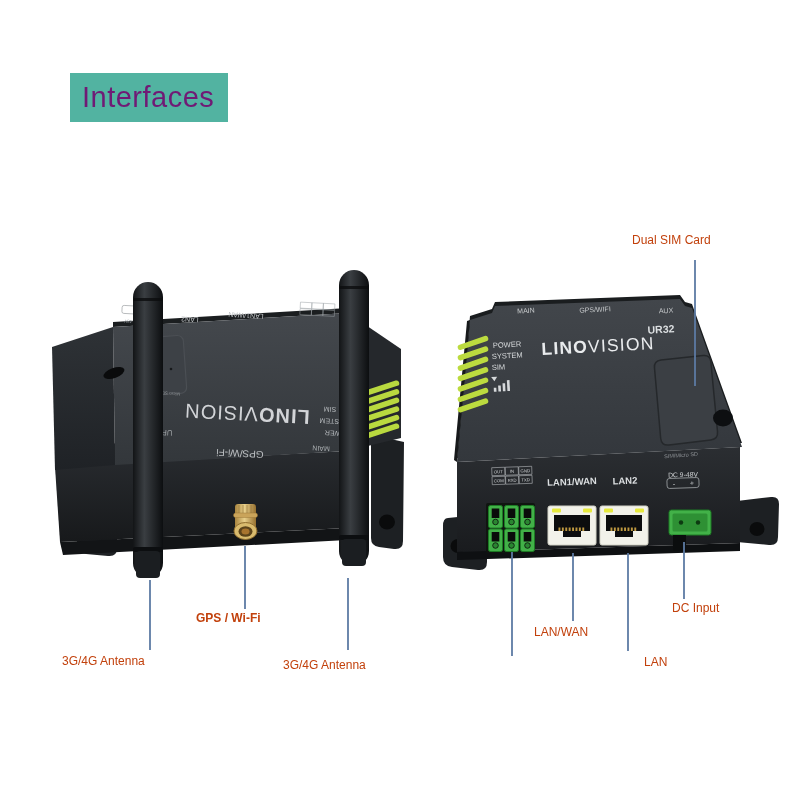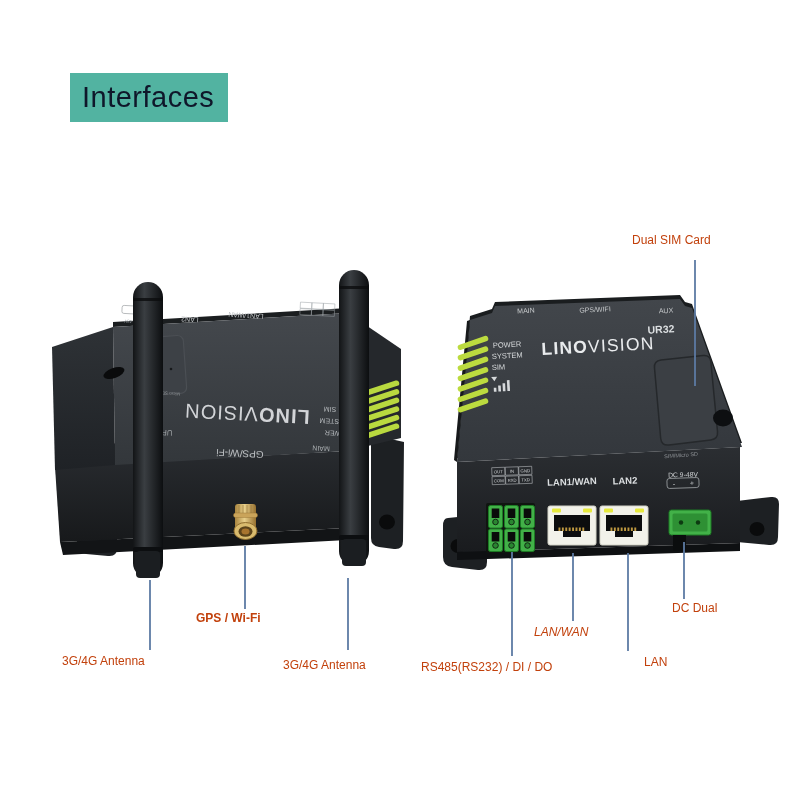--- a/index.html
+++ b/index.html
@@ -2,21 +2,21 @@
 <html><head>
 <meta charset="utf-8">
 <style>
   html,body { margin:0; padding:0; background:#ffffff; }
   .canvas {
     position:relative; width:800px; height:800px; background:#ffffff;
     font-family:"Liberation Sans", sans-serif; overflow:hidden;
   }
   .title-box {
     position:absolute; left:70px; top:73px; width:158px; height:49px;
-    background:#52b3a1; color:#0f172a; font-size:29px; font-weight:400;
+    background:#52b3a1; color:#701a75; font-size:29px; font-weight:400;
     display:flex; align-items:center; padding-left:12px; box-sizing:border-box;
     letter-spacing:0.5px;
   }
   .dev { position:absolute; }
   .callout-label {
     position:absolute; font-size:12px; color:#c2410c; white-space:nowrap;
   }
   svg text { font-family:"Liberation Sans", sans-serif; }
 </style>
 </head>
@@ -314,17 +314,16 @@
       <path d="M573,553 V621"></path>
       <path d="M628,553 V651"></path>
       <path d="M684,542 V599"></path>
     </g>
   </svg>
 
   <div class="callout-label" style="left:632px; top:233px;">Dual SIM Card</div>
   <div class="callout-label" style="left:196px; top:611px;font-weight:bold;">GPS / Wi-Fi</div>
   <div class="callout-label" style="left:62px; top:654px;">3G/4G Antenna</div>
   <div class="callout-label" style="left:283px; top:658px;">3G/4G Antenna</div>
-  <div class="callout-label" style="left:421px; top:660px;">RS485(RS232) / DI / DO</div>
-  <div class="callout-label" style="left:534px; top:625px;font-style:italic;">LAN/WAN</div>
+  <div class="callout-label" style="left:534px; top:625px;">LAN/WAN</div>
   <div class="callout-label" style="left:644px; top:655px;">LAN</div>
-  <div class="callout-label" style="left:672px; top:601px;">DC Dual</div>
+  <div class="callout-label" style="left:672px; top:601px;">DC Input</div>
 </div>
 
 </body></html>

